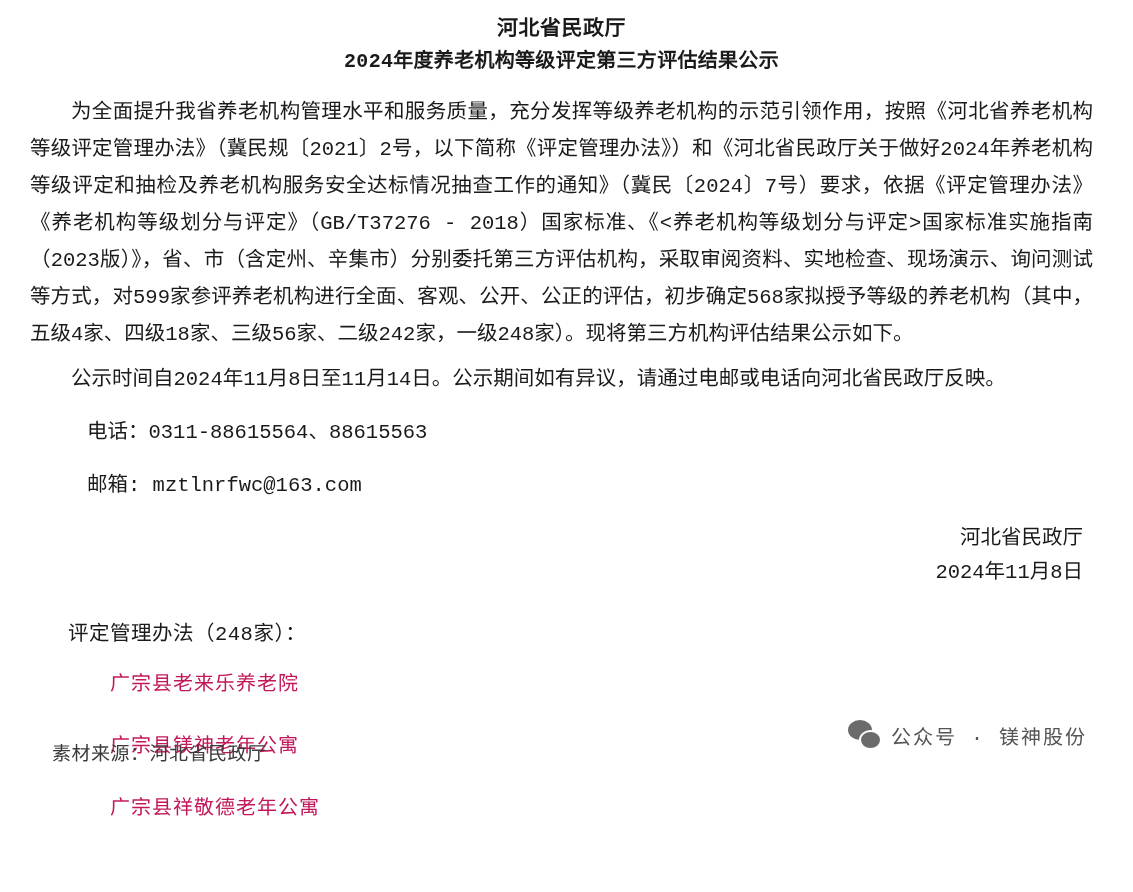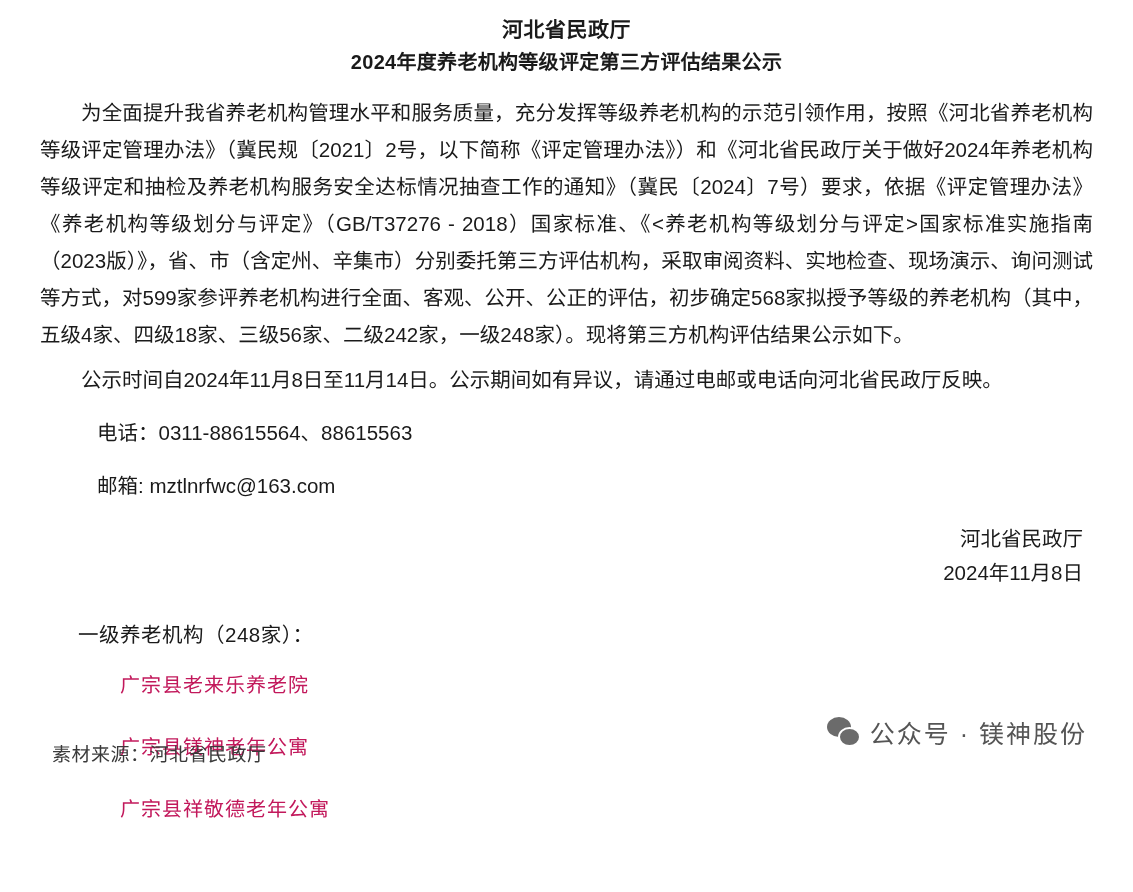--- a/index.html
+++ b/index.html
@@ -13,21 +13,22 @@
     font-family: "Liberation Sans", "DejaVu Sans", sans-serif;
     color: #1a1a1a;
     overflow: hidden;
     position: relative;
   }
   .page {
     position: relative;
     width: 1133px;
     height: 780px;
     box-sizing: border-box;
-    padding: 8px 40px 0 40px;
+    padding: 8px 40px 0 30px;
+    font-family: Liberation Mono, monospace;
   }
   .title-block {
     text-align: center;
     margin-top: 6px;
   }
   .title-line1 {
     font-size: 21px;
     font-weight: bold;
     line-height: 32px;
     letter-spacing: 0.5px;
@@ -93,21 +94,21 @@
     letter-spacing: 0.5px;
   }
   .watermark {
     position: absolute;
     right: 46px;
     bottom: 30px;
     display: flex;
     align-items: center;
     gap: 9px;
     color: #555555;
-    font-size: 25px;
+    font-size: 20px;
     letter-spacing: 2px;
   }
   .wechat-icon {
     width: 34px;
     height: 30px;
     display: inline-block;
     position: relative;
   }
   .wechat-icon .b1 {
     position: absolute;
@@ -144,21 +145,21 @@
   <p class="body-text para">公示时间自2024年11月8日至11月14日。公示期间如有异议，请通过电邮或电话向河北省民政厅反映。</p>
 
   <p class="contact-line">电话：0311-88615564、88615563</p>
   <p class="contact-line">邮箱: mztlnrfwc@163.com</p>
 
   <div class="signature">
     <div>河北省民政厅</div>
     <div>2024年11月8日</div>
   </div>
 
-  <div class="section-heading">一级养老机构（248家）：</div>
+  <div class="section-heading">评定管理办法（248家）：</div>
 
   <div class="org-list">
     <div class="org-item" style="color: rgb(194, 24, 91);">广宗县老来乐养老院</div>
     <div class="org-item" style="color: rgb(194, 24, 91);">广宗县镁神老年公寓</div>
     <div class="org-item" style="color: rgb(194, 24, 91);">广宗县祥敬德老年公寓</div>
   </div>
 
   <div class="source-line">素材来源：河北省民政厅</div>
 
   <div class="watermark">

